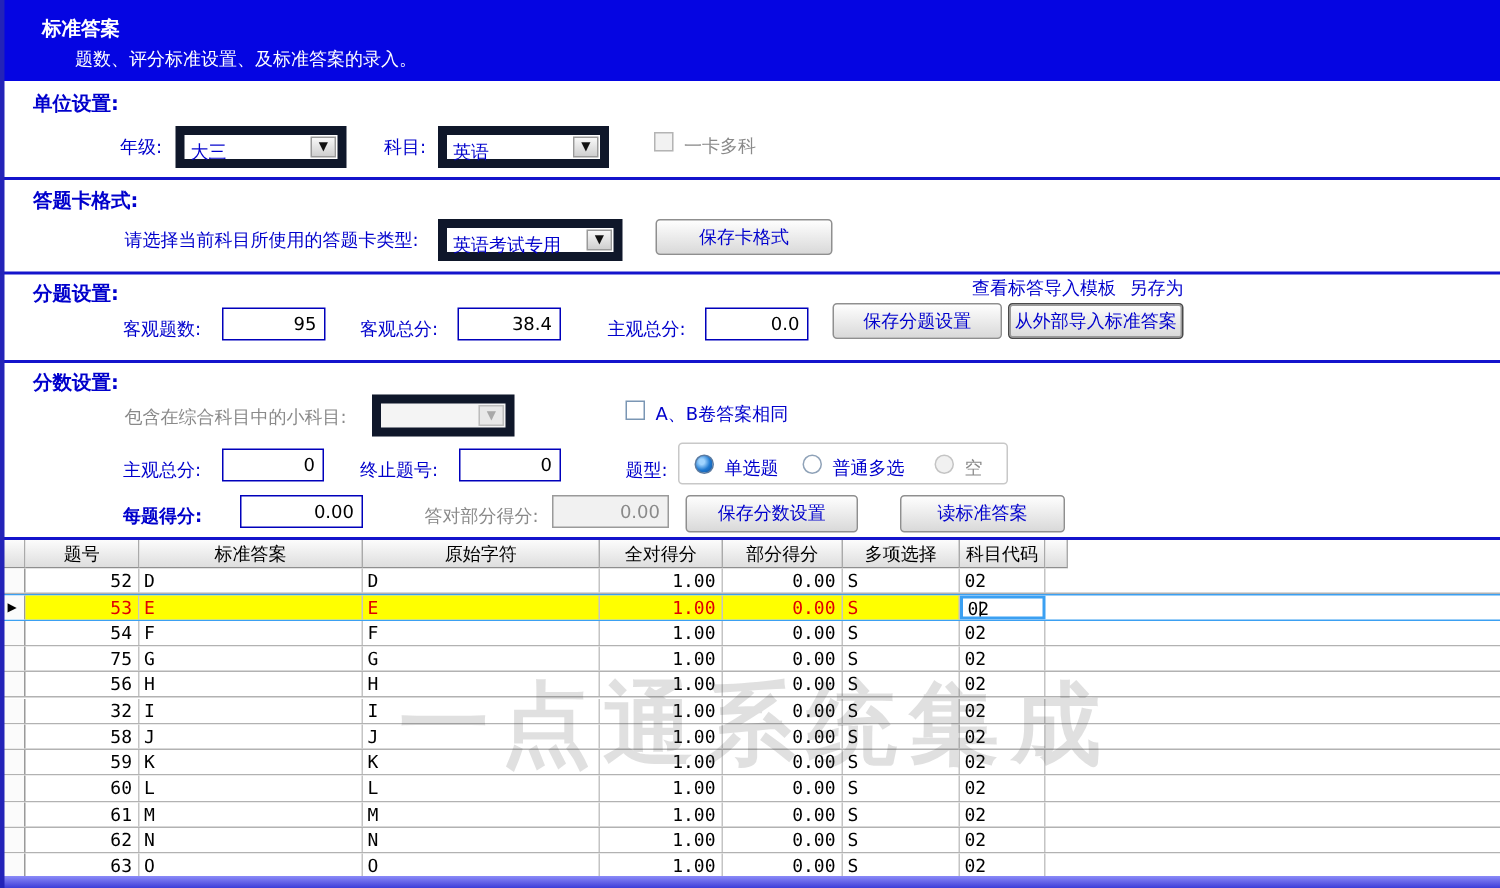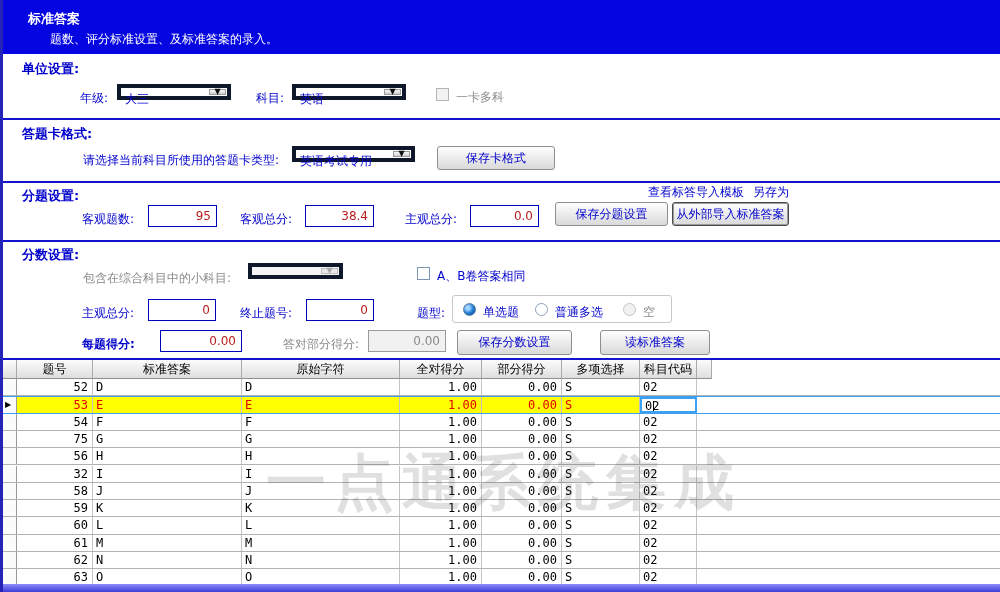--- a/index.html
+++ b/index.html
@@ -13,25 +13,25 @@
   .banner-sub { position:absolute; left:50px; top:31px; color:#fff; font-size:12px; }
 
   .left-stripe { position:absolute; left:0; top:0; width:3px; height:592px; background:#2323b8; z-index:30; }
   .divider { position:absolute; left:0; width:1000px; height:2px; background:#1414cc; }
 
   .section-title { position:absolute; color:#0000cc; font-weight:bold; font-size:13px; }
   .lbl { position:absolute; color:#0000cc; font-size:12px; white-space:nowrap; }
   .lbl.gray { color:#8a8a8a; }
   .lbl.bold { font-weight:bold; }
 
-  .tbox { position:absolute; height:22px; border:1px solid #0000bb; background:#fff; color:#b91c1c;
+  .tbox { position:absolute; height:22px; border:1px solid #0000bb; background:#fff; color:#000000;
           font-size:12px; text-align:right; padding:3px 5px 0 3px; }
   .tbox.disabled { border-color:#9a9a9a; background:#f1f1f1; color:#8a8a8a; }
 
-  .combo { position:absolute; height:16px; border:4px solid #0f172a; background:#fff; }
+  .combo { position:absolute; height:28px; border:6px solid #0f172a; background:#fff; }
   .combo-value { position:absolute; left:4px; top:3px; color:#0000cc; font-size:12px; white-space:nowrap; }
   .combo-btn { position:absolute; right:1px; top:1px; bottom:1px; width:17px;
                background:linear-gradient(#f8f8f8,#cfcfcf); border:1px solid #9a9a9a;
                display:flex; align-items:center; justify-content:center; }
   .combo-arrow { font-size:8px; color:#111; line-height:1; }
   .combo.disabled { background:#f4f4f4; }
   .combo.disabled .combo-btn { background:#e8e8e8; border-color:#bdbdbd; }
   .combo.disabled .combo-arrow { color:#a8a8a8; }
 
   .btn { position:absolute; height:24px; background:linear-gradient(#fefefe,#d9d9d9);

